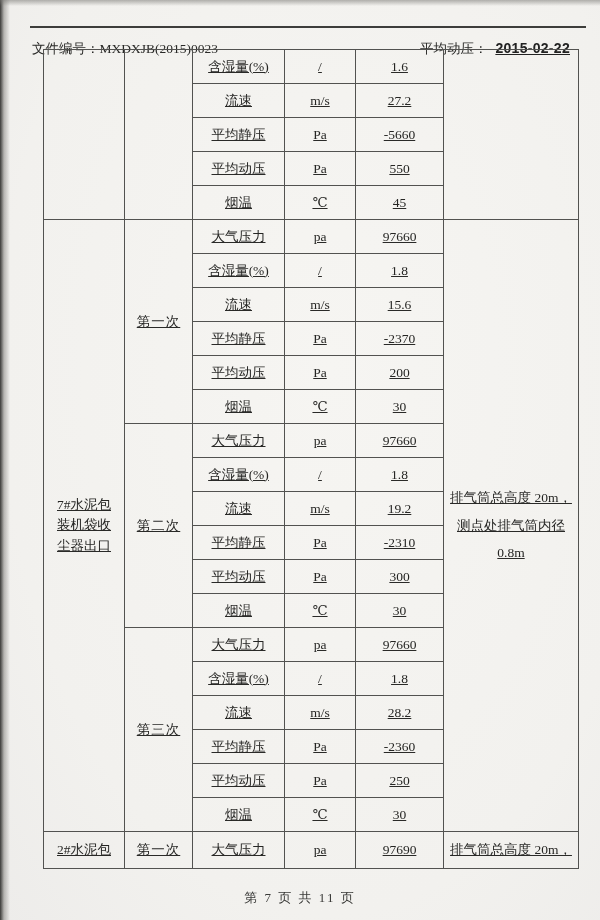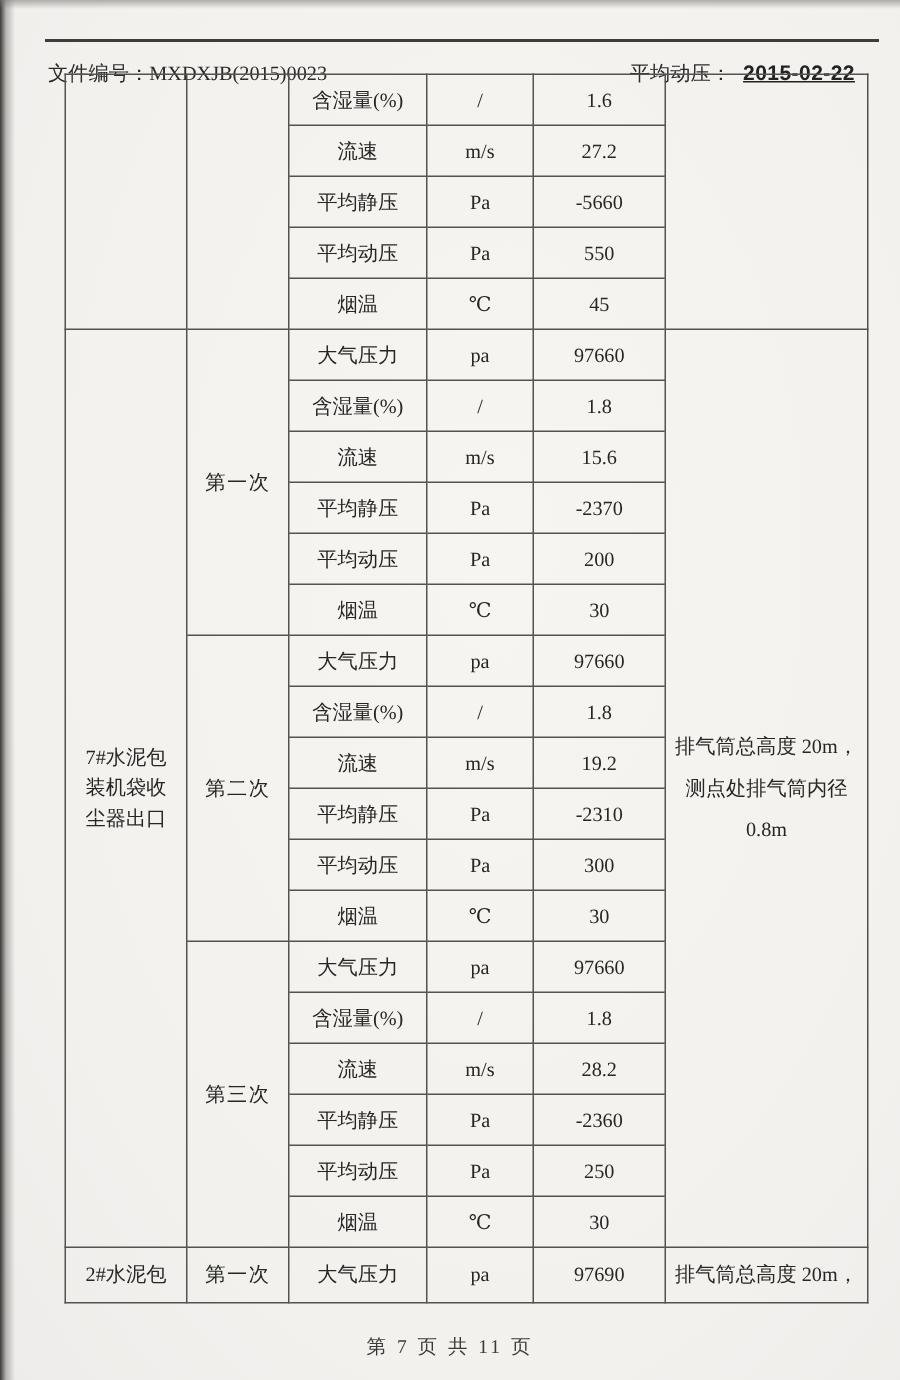--- a/index.html
+++ b/index.html
@@ -19,21 +19,21 @@
     background:linear-gradient(to bottom, rgba(120,119,115,0.55) 0px, rgba(244,243,240,0) 6px);}
 
   
   .hdr{position:absolute;top:10px;left:32px;right:14px;height:18px;font-size:13.5px;margin-top:30px;}
   .hdr .left{position:absolute;left:0;top:0;white-space:nowrap;}
   .hdr .right{position:absolute;right:16px;top:0;white-space:nowrap;}
   .hdr .date{font-family:"Liberation Sans","DejaVu Sans",sans-serif;font-weight:bold;font-size:14px;color:#222;margin-left:8px;letter-spacing:0.3px;text-decoration:underline;}
   .hdr-rule{position:absolute;top:26px;left:30px;width:556px;height:2px;background:#3d3d3b;}
 
   
-  table.rpt{position:absolute;left:43px;top:49px;border-collapse:collapse;table-layout:fixed;width:535px;}
+  table.rpt{position:absolute;left:43px;top:49px;border-collapse:collapse;table-layout:fixed;width:535px;text-decoration:underline;}
   table.rpt td{
     border:1px solid #525250;
     text-align:center;vertical-align:middle;
     font-size:13.5px;padding:0 2px;
     color:#262624;
   }
   tr.r{height:34px;}
   tr.rb{height:37px;}
   td.c-site{white-space:pre-line;line-height:1.5;font-size:13.5px;}
   td.c-run{font-size:14px;letter-spacing:1px;}

